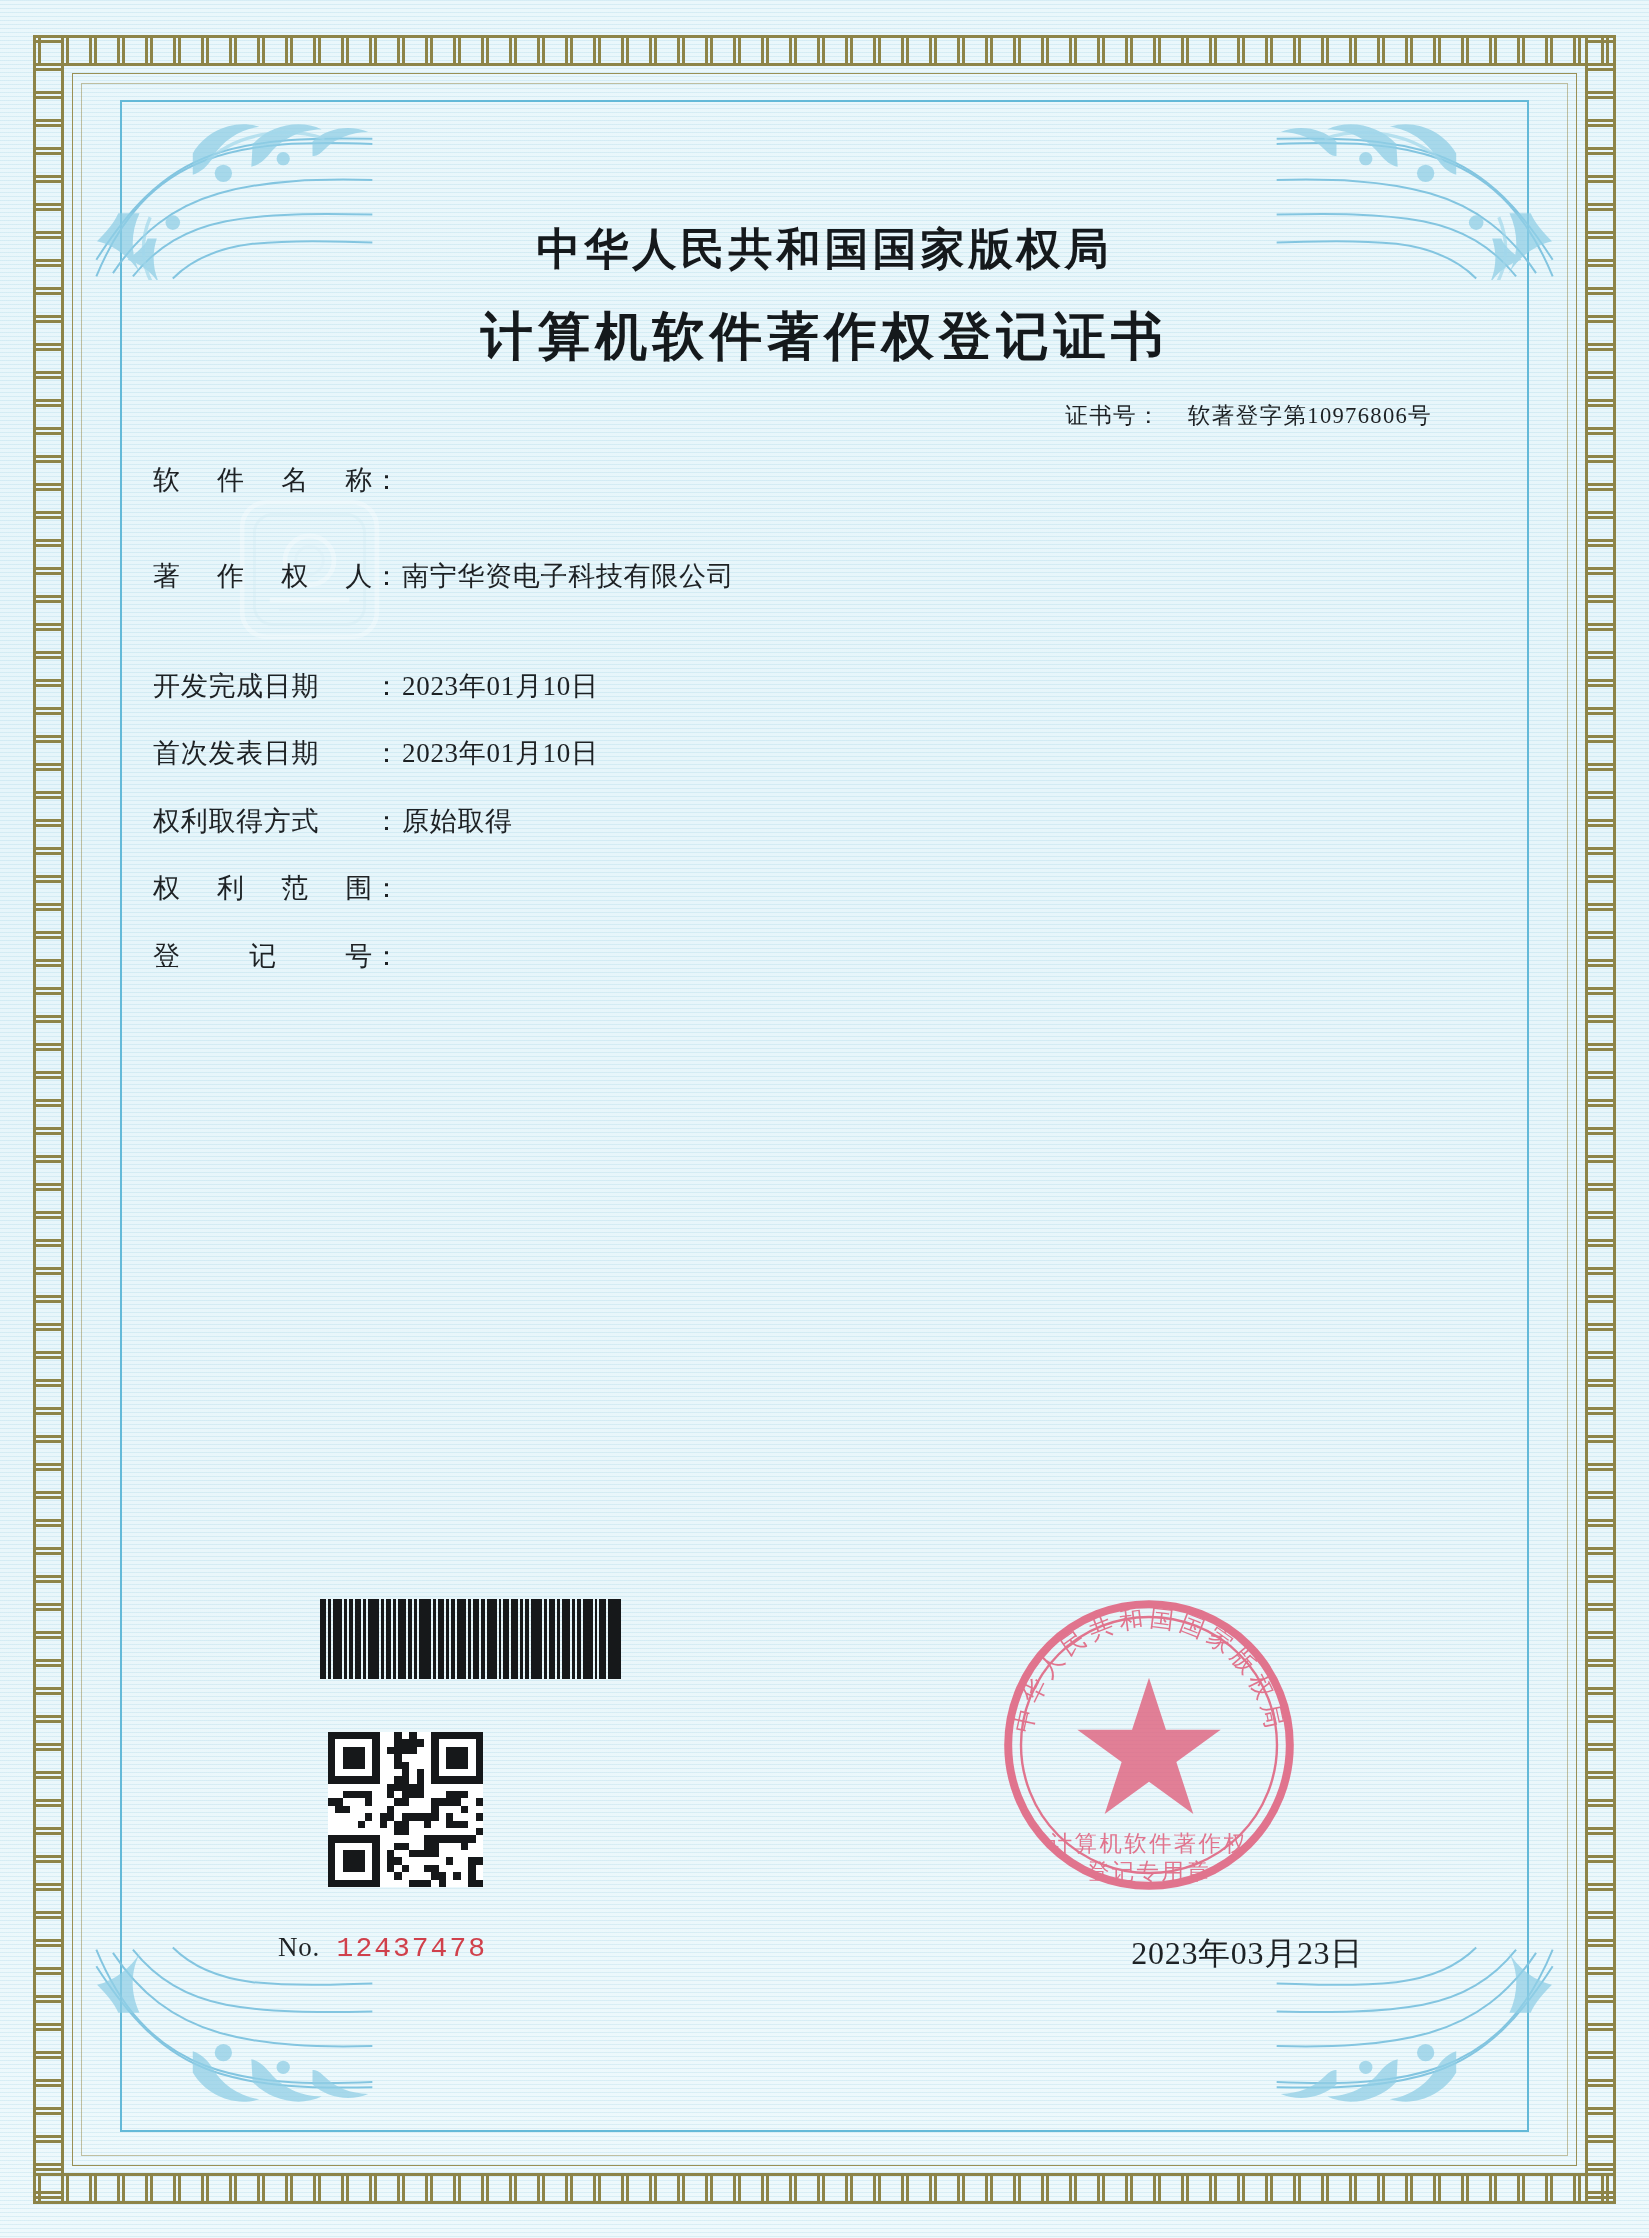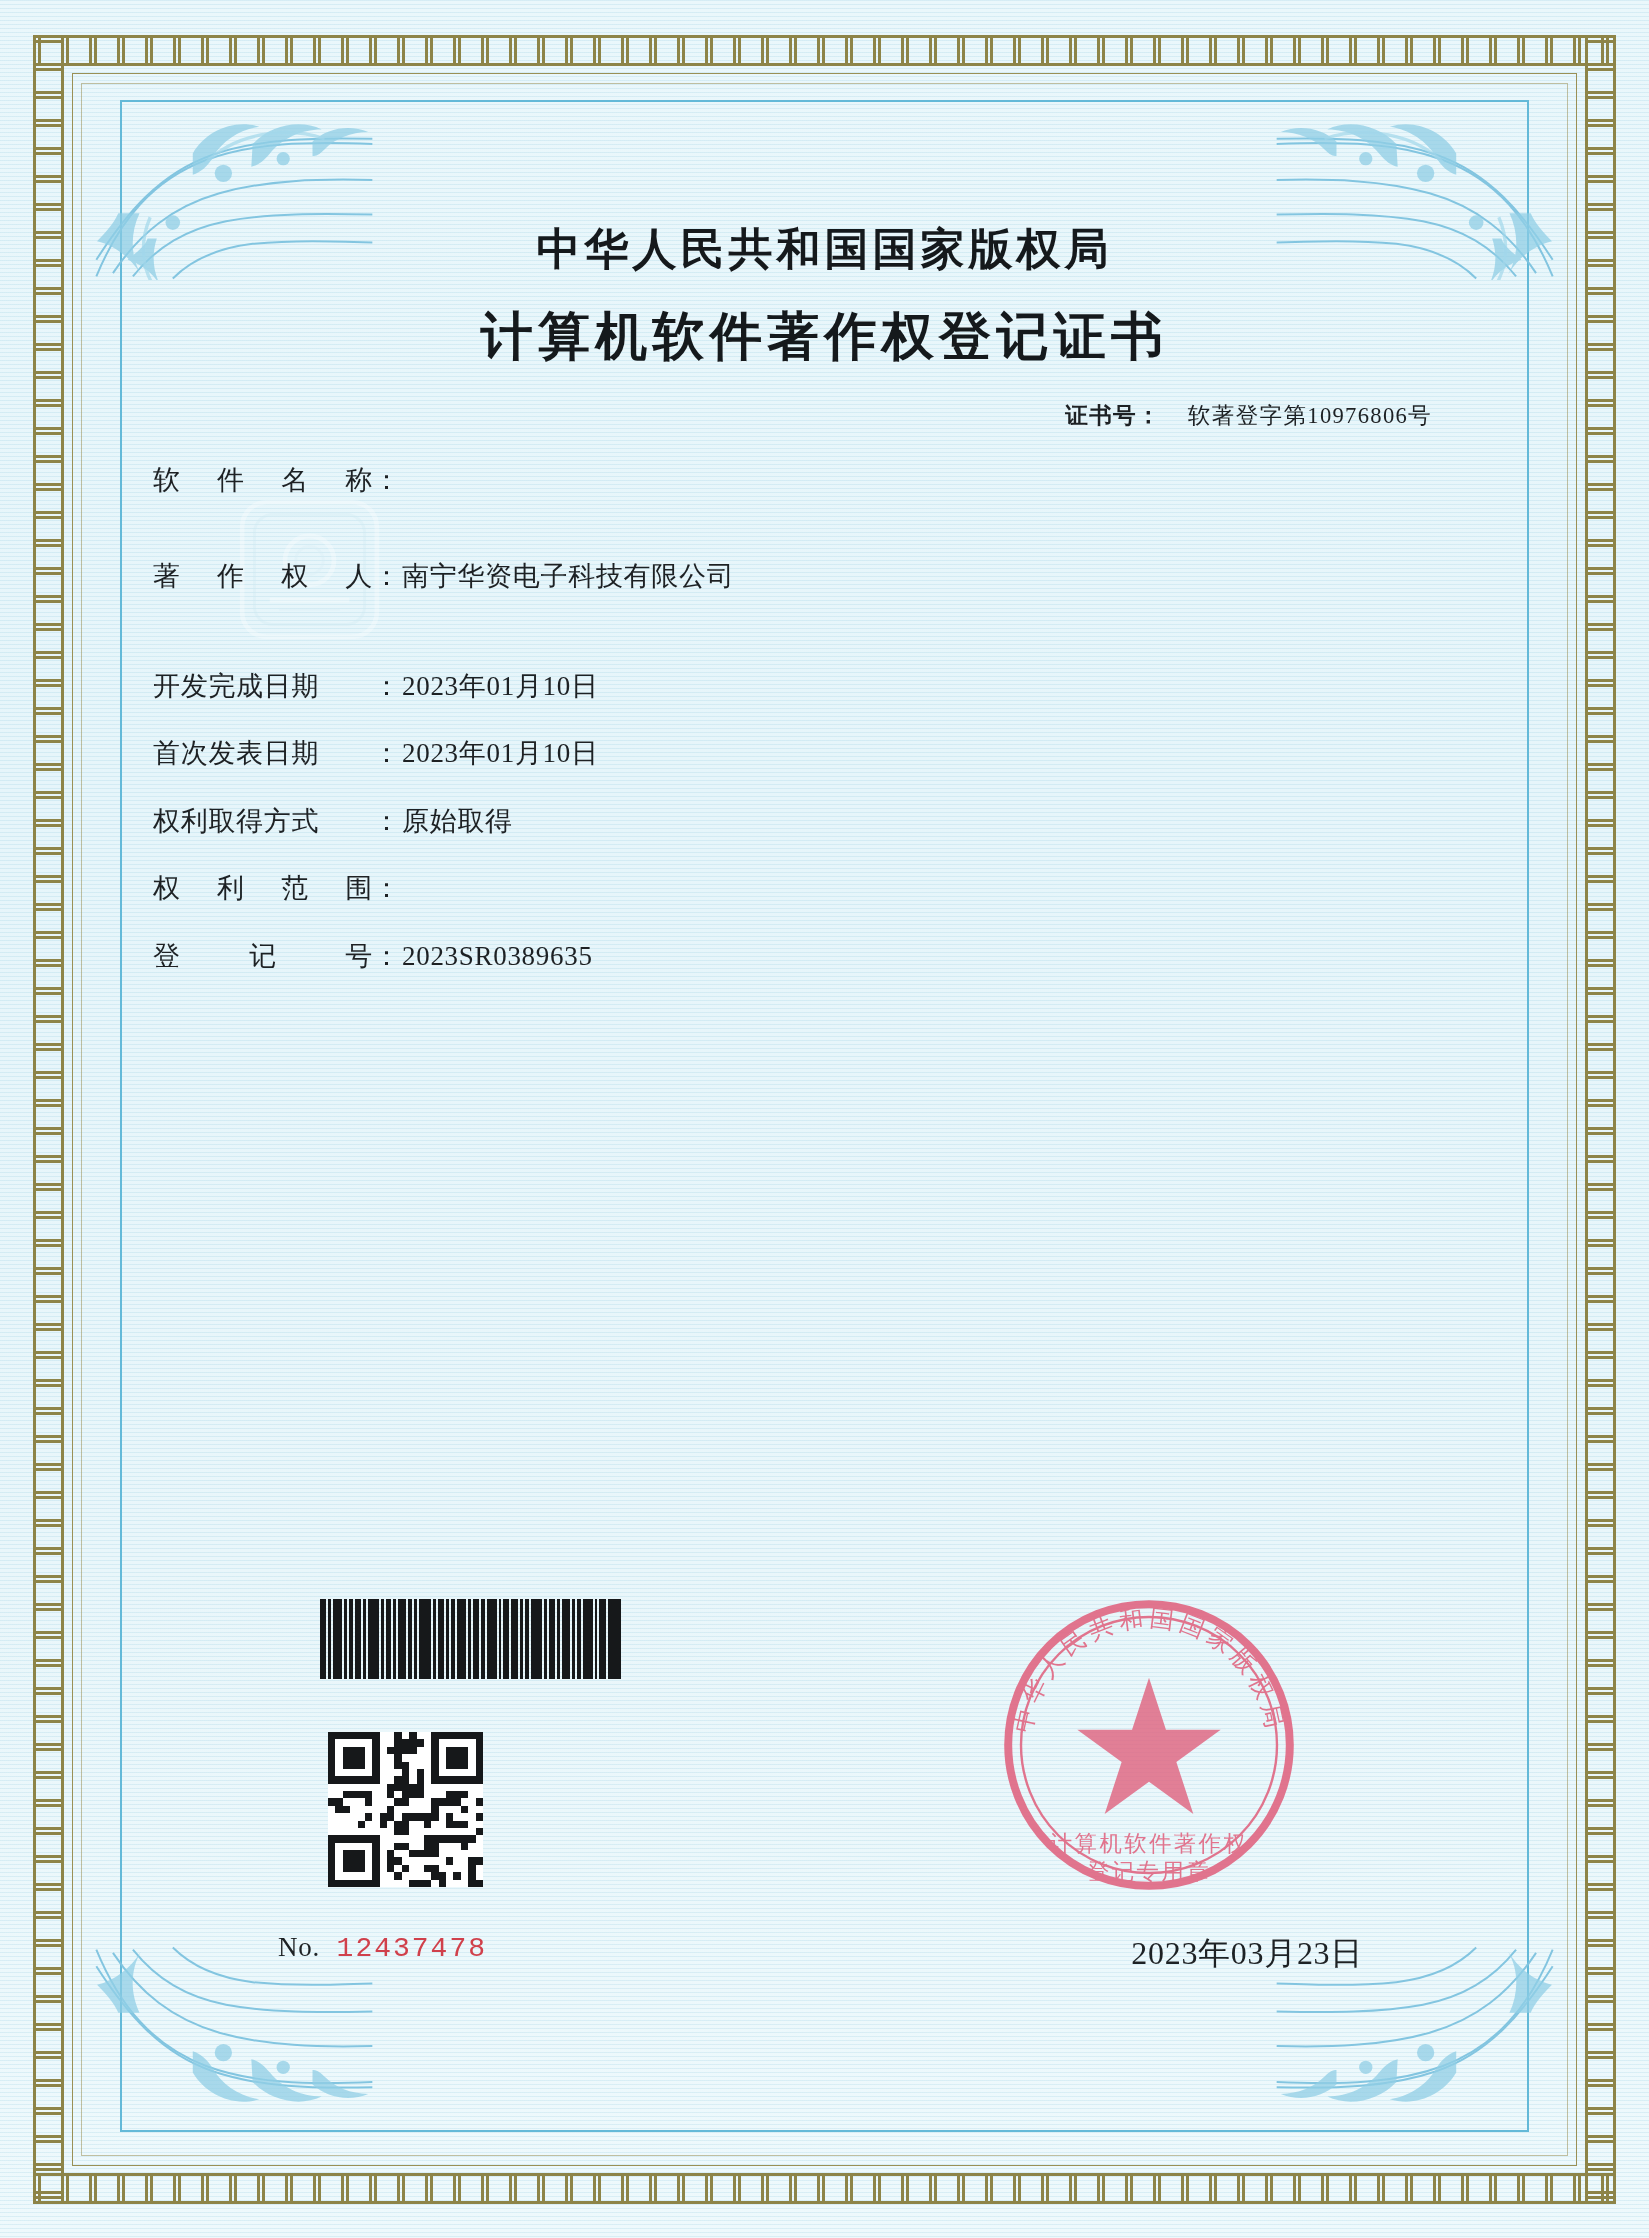--- a/index.html
+++ b/index.html
@@ -161,21 +161,21 @@
   }
 
   .cert-no {
     margin-top: 28px;
     text-align: right;
     font-size: 22.6px;
     letter-spacing: 1.3px;
     color: #1d2124;
     padding-right: 64px;
   }
-  .cert-no .cert-no-label { margin-right: 20px; font-weight: bold; }
+  .cert-no .cert-no-label { margin-right: 20px; }
 
   .field-block { margin-top: 29px; }
 
   .field-row {
     display: flex;
     align-items: flex-start;
     margin-bottom: 22.6px;
     font-size: 27px;
     line-height: 1.5;
   }
@@ -493,21 +493,20 @@
         <span class="field-colon">：</span>
       </div>
 
       <div class="field-row tight">
         <span class="field-label spread">
             <span class="ch">登</span>
             <span class="ch">记</span>
             <span class="ch">号</span>
           </span>
         <span class="field-colon">：</span>
-        <span class="field-value">2023SR0389635</span>
       </div>
 
     </div>
 
 
   </div>
 
   <div class="barcode-wrap">
     <div class="barcode">
       <i style="width:6px"></i>

